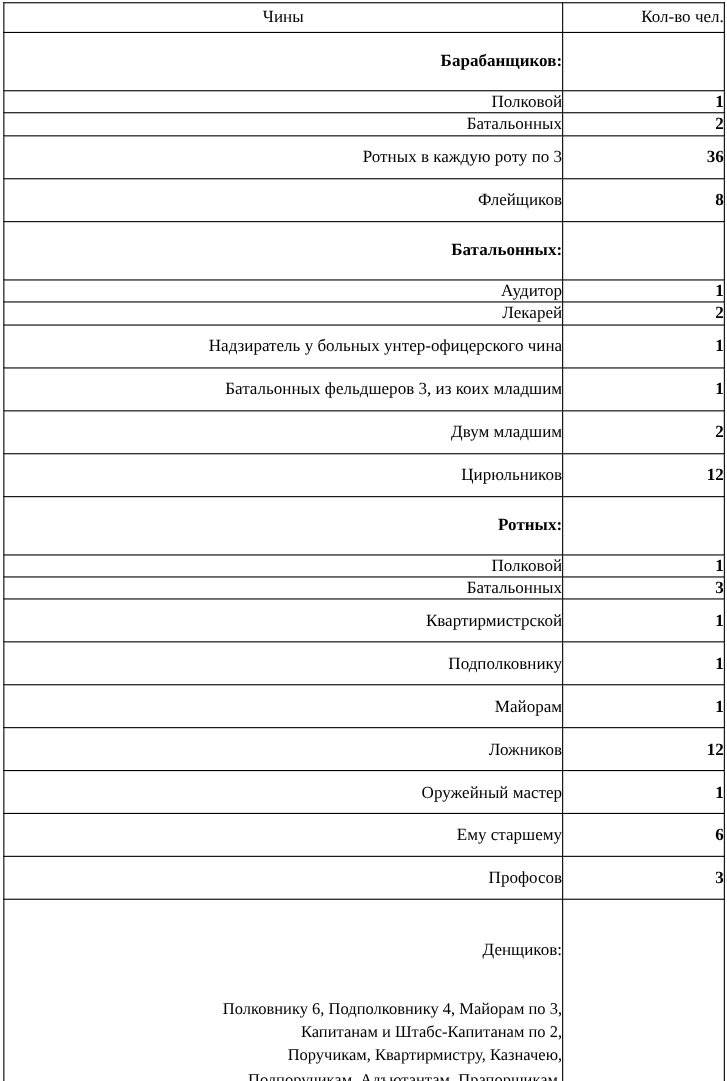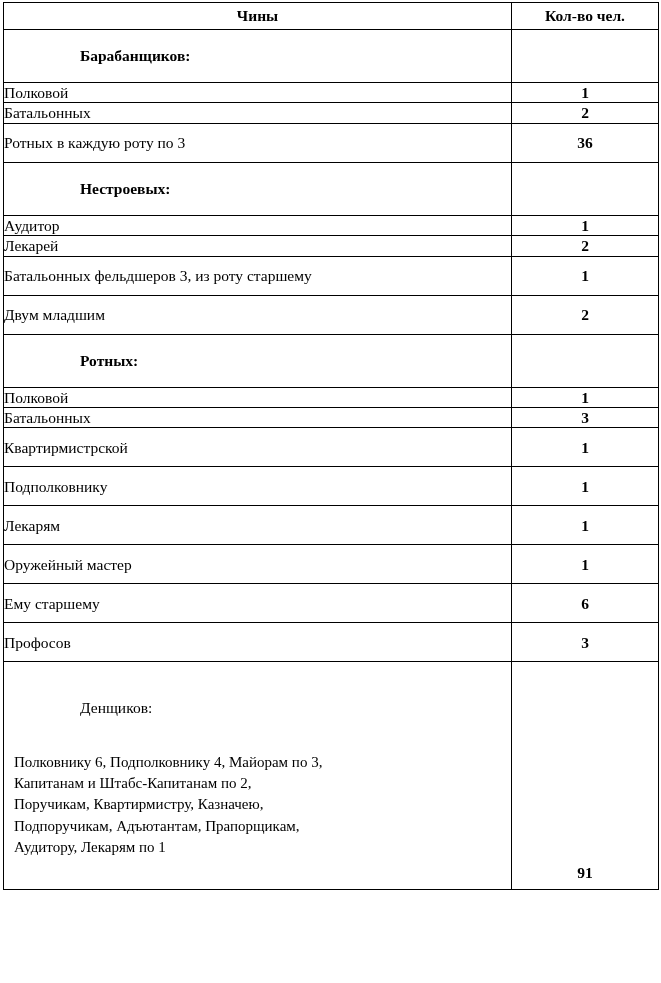--- a/index.html
+++ b/index.html
@@ -26,36 +26,37 @@
     width: 655px;
     margin: 2px 0 0 3px;
     table-layout: fixed;
   }
   table.ranks-table td {
     border: 1.5px solid #000000;
     padding: 0;
     vertical-align: middle;
     font-size: 15.5px;
     line-height: 1.25;
+    text-align: right;
   }
   col.col-rank { width: 508px; }
   col.col-count { width: 147px; }
 
   .cell-rank {
     padding: 5px 6px 5px 10px;
     text-align: left;
   }
   .cell-count {
     padding: 5px 6px;
     text-align: center;
     font-weight: bold;
     font-size: 16px;
   }
   .header-row td {
-    font-weight: bold;
+    font-weight: normal;
     text-align: center;
     font-size: 16px;
     padding: 6px 4px;
     height: 26px;
   }
   .header-rank {
     text-align: center !important;
     padding-left: 0 !important;
   }
   .group-row .cell-rank {
@@ -117,40 +118,52 @@
         <td class="cell-count">1</td>
       </tr>
       <tr>
         <td class="cell-rank">Батальонных</td>
         <td class="cell-count">2</td>
       </tr>
       <tr class="tall">
         <td class="cell-rank">Ротных в каждую роту по 3</td>
         <td class="cell-count">36</td>
       </tr>
+      <tr class="tall">
+        <td class="cell-rank">Флейщиков</td>
+        <td class="cell-count">8</td>
+      </tr>
 
       <tr class="group-row tall">
-        <td class="cell-rank">Нестроевых:</td>
+        <td class="cell-rank">Батальонных:</td>
         <td class="cell-count"></td>
       </tr>
       <tr>
         <td class="cell-rank">Аудитор</td>
         <td class="cell-count">1</td>
       </tr>
       <tr>
         <td class="cell-rank">Лекарей</td>
         <td class="cell-count">2</td>
       </tr>
       <tr class="tall">
-        <td class="cell-rank">Батальонных фельдшеров 3, из роту старшему</td>
+        <td class="cell-rank">Надзиратель у больных унтер-офицерского чина</td>
+        <td class="cell-count">1</td>
+      </tr>
+      <tr class="tall">
+        <td class="cell-rank">Батальонных фельдшеров 3, из коих младшим</td>
         <td class="cell-count">1</td>
       </tr>
       <tr class="tall">
         <td class="cell-rank">Двум младшим</td>
         <td class="cell-count">2</td>
+      </tr>
+      <tr class="tall">
+        <td class="cell-rank">Цирюльников</td>
+        <td class="cell-count">12</td>
       </tr>
 
       <tr class="group-row tall">
         <td class="cell-rank">Ротных:</td>
         <td class="cell-count"></td>
       </tr>
       <tr>
         <td class="cell-rank">Полковой</td>
         <td class="cell-count">1</td>
       </tr>
@@ -160,22 +173,26 @@
       </tr>
       <tr class="tall">
         <td class="cell-rank">Квартирмистрской</td>
         <td class="cell-count">1</td>
       </tr>
       <tr class="tall">
         <td class="cell-rank">Подполковнику</td>
         <td class="cell-count">1</td>
       </tr>
       <tr class="tall">
-        <td class="cell-rank">Лекарям</td>
-        <td class="cell-count">1</td>
+        <td class="cell-rank">Майорам</td>
+        <td class="cell-count">1</td>
+      </tr>
+      <tr class="tall">
+        <td class="cell-rank">Ложников</td>
+        <td class="cell-count">12</td>
       </tr>
       <tr class="tall">
         <td class="cell-rank">Оружейный мастер</td>
         <td class="cell-count">1</td>
       </tr>
       <tr class="tall">
         <td class="cell-rank">Ему старшему</td>
         <td class="cell-count">6</td>
       </tr>
       <tr class="tall">

